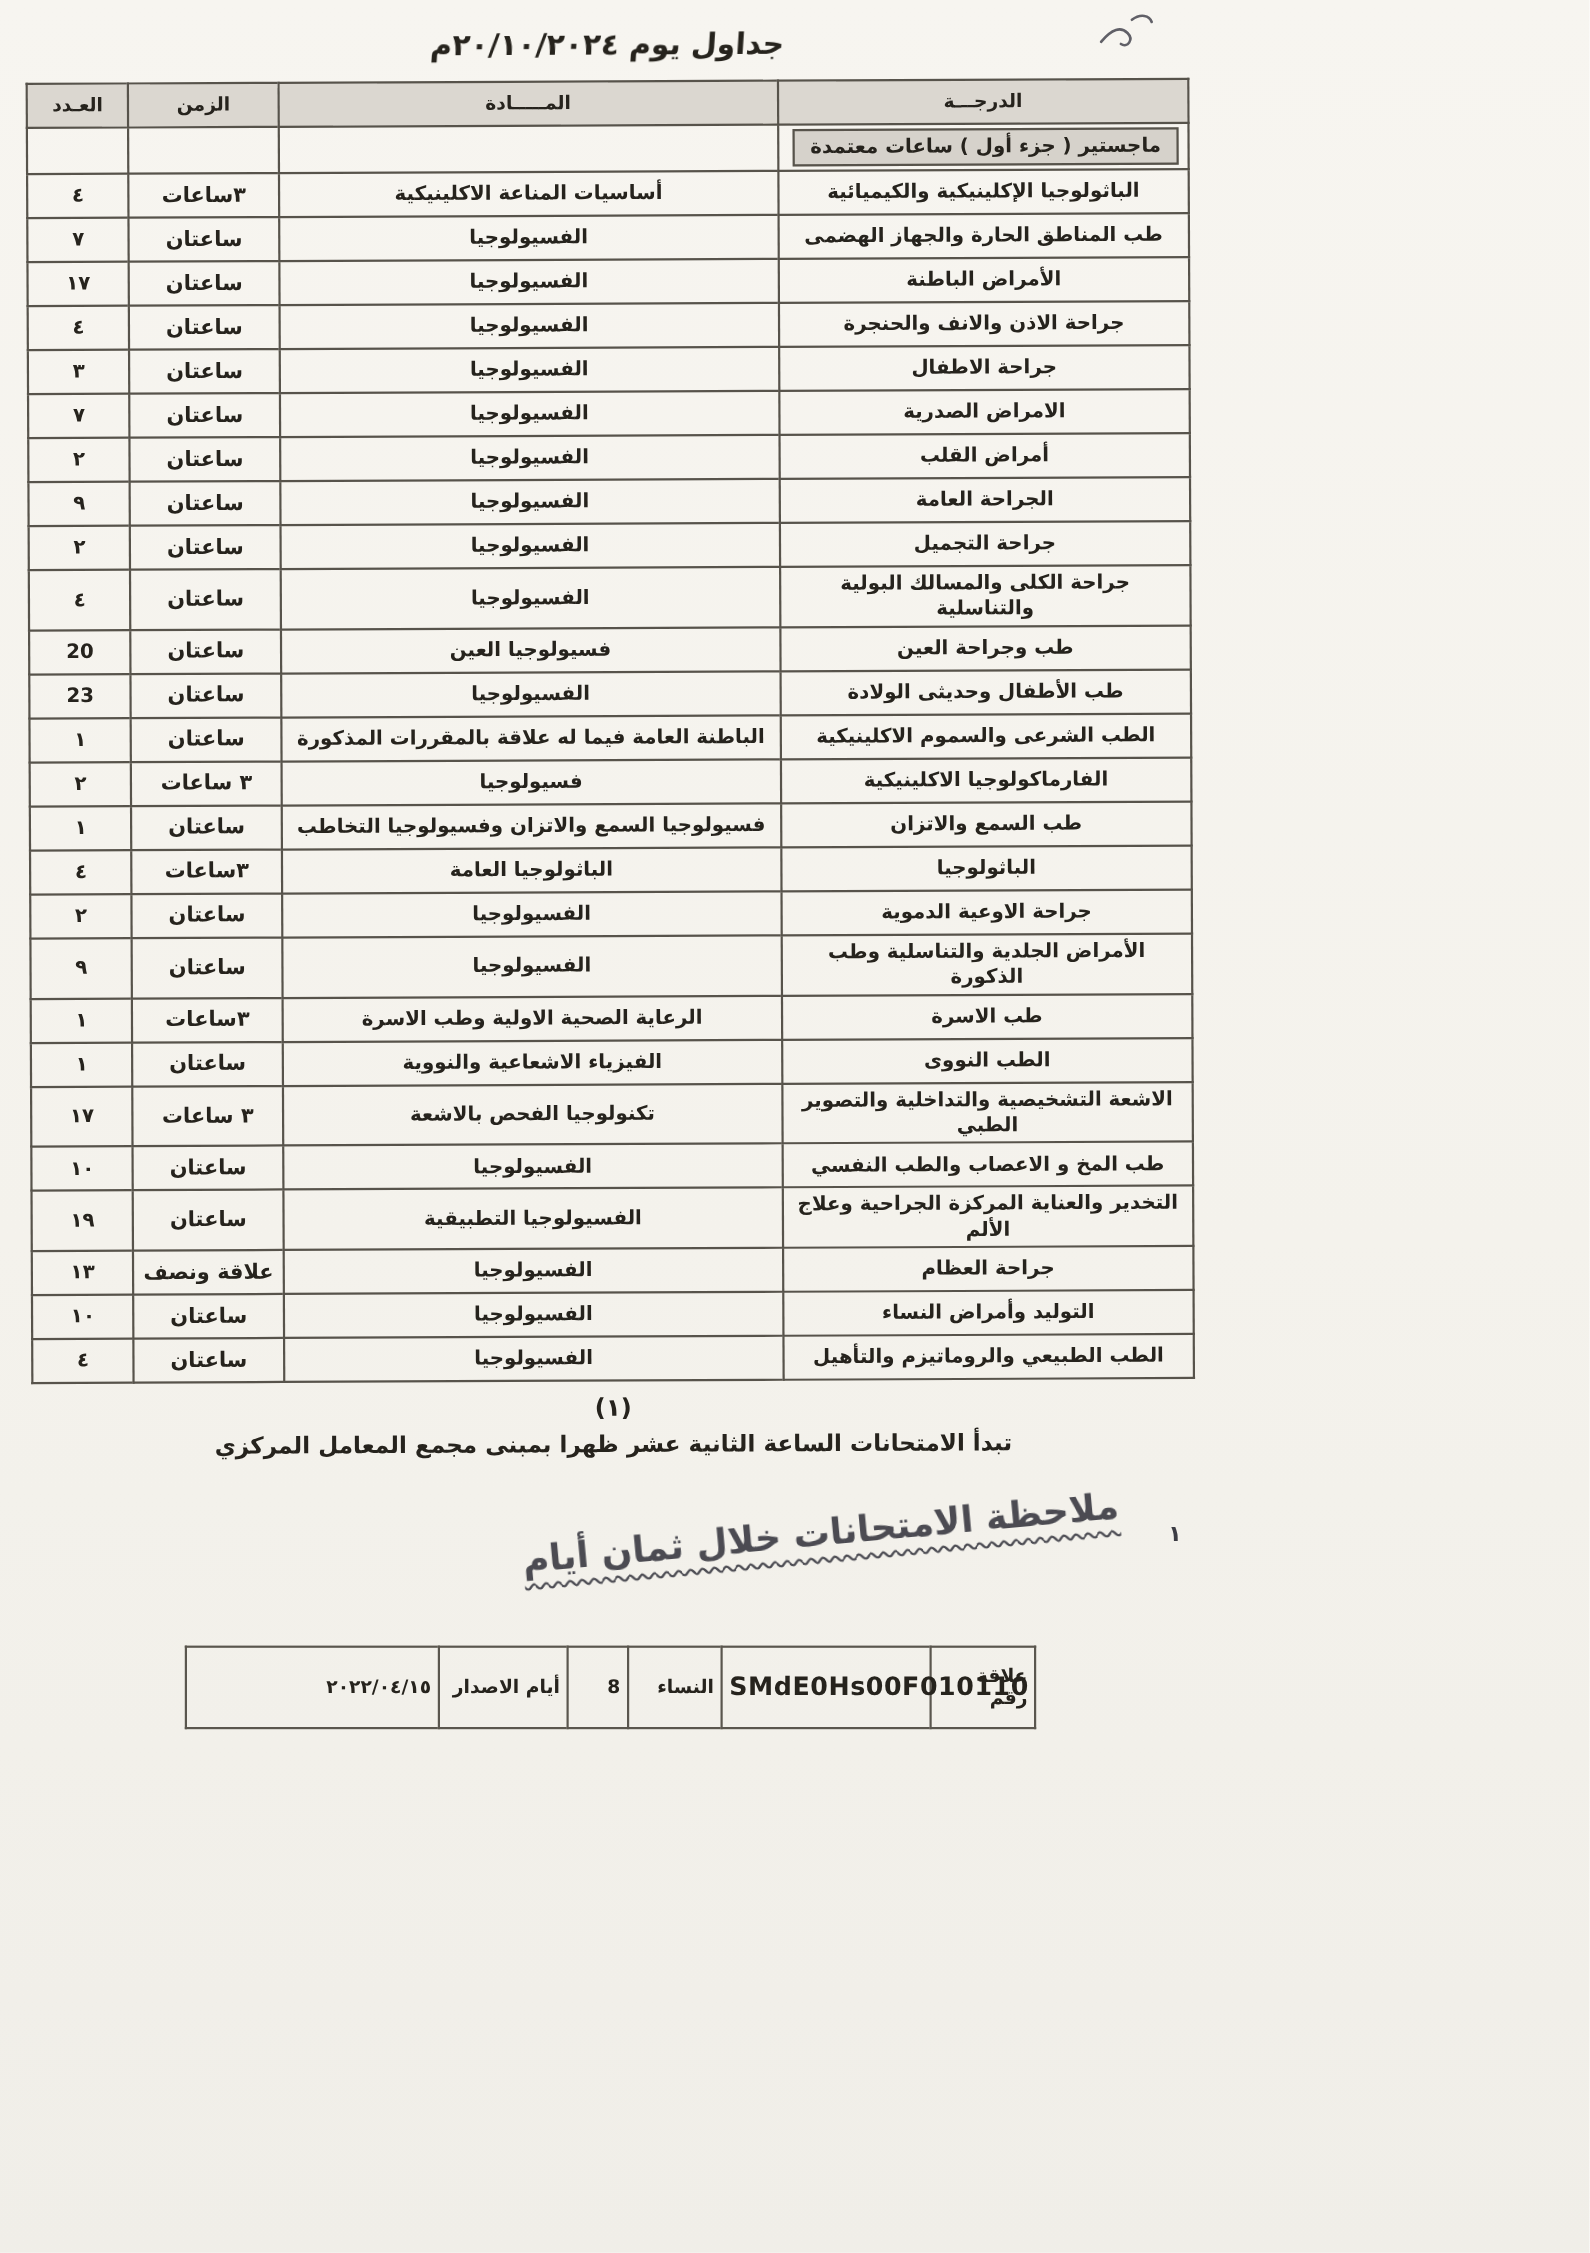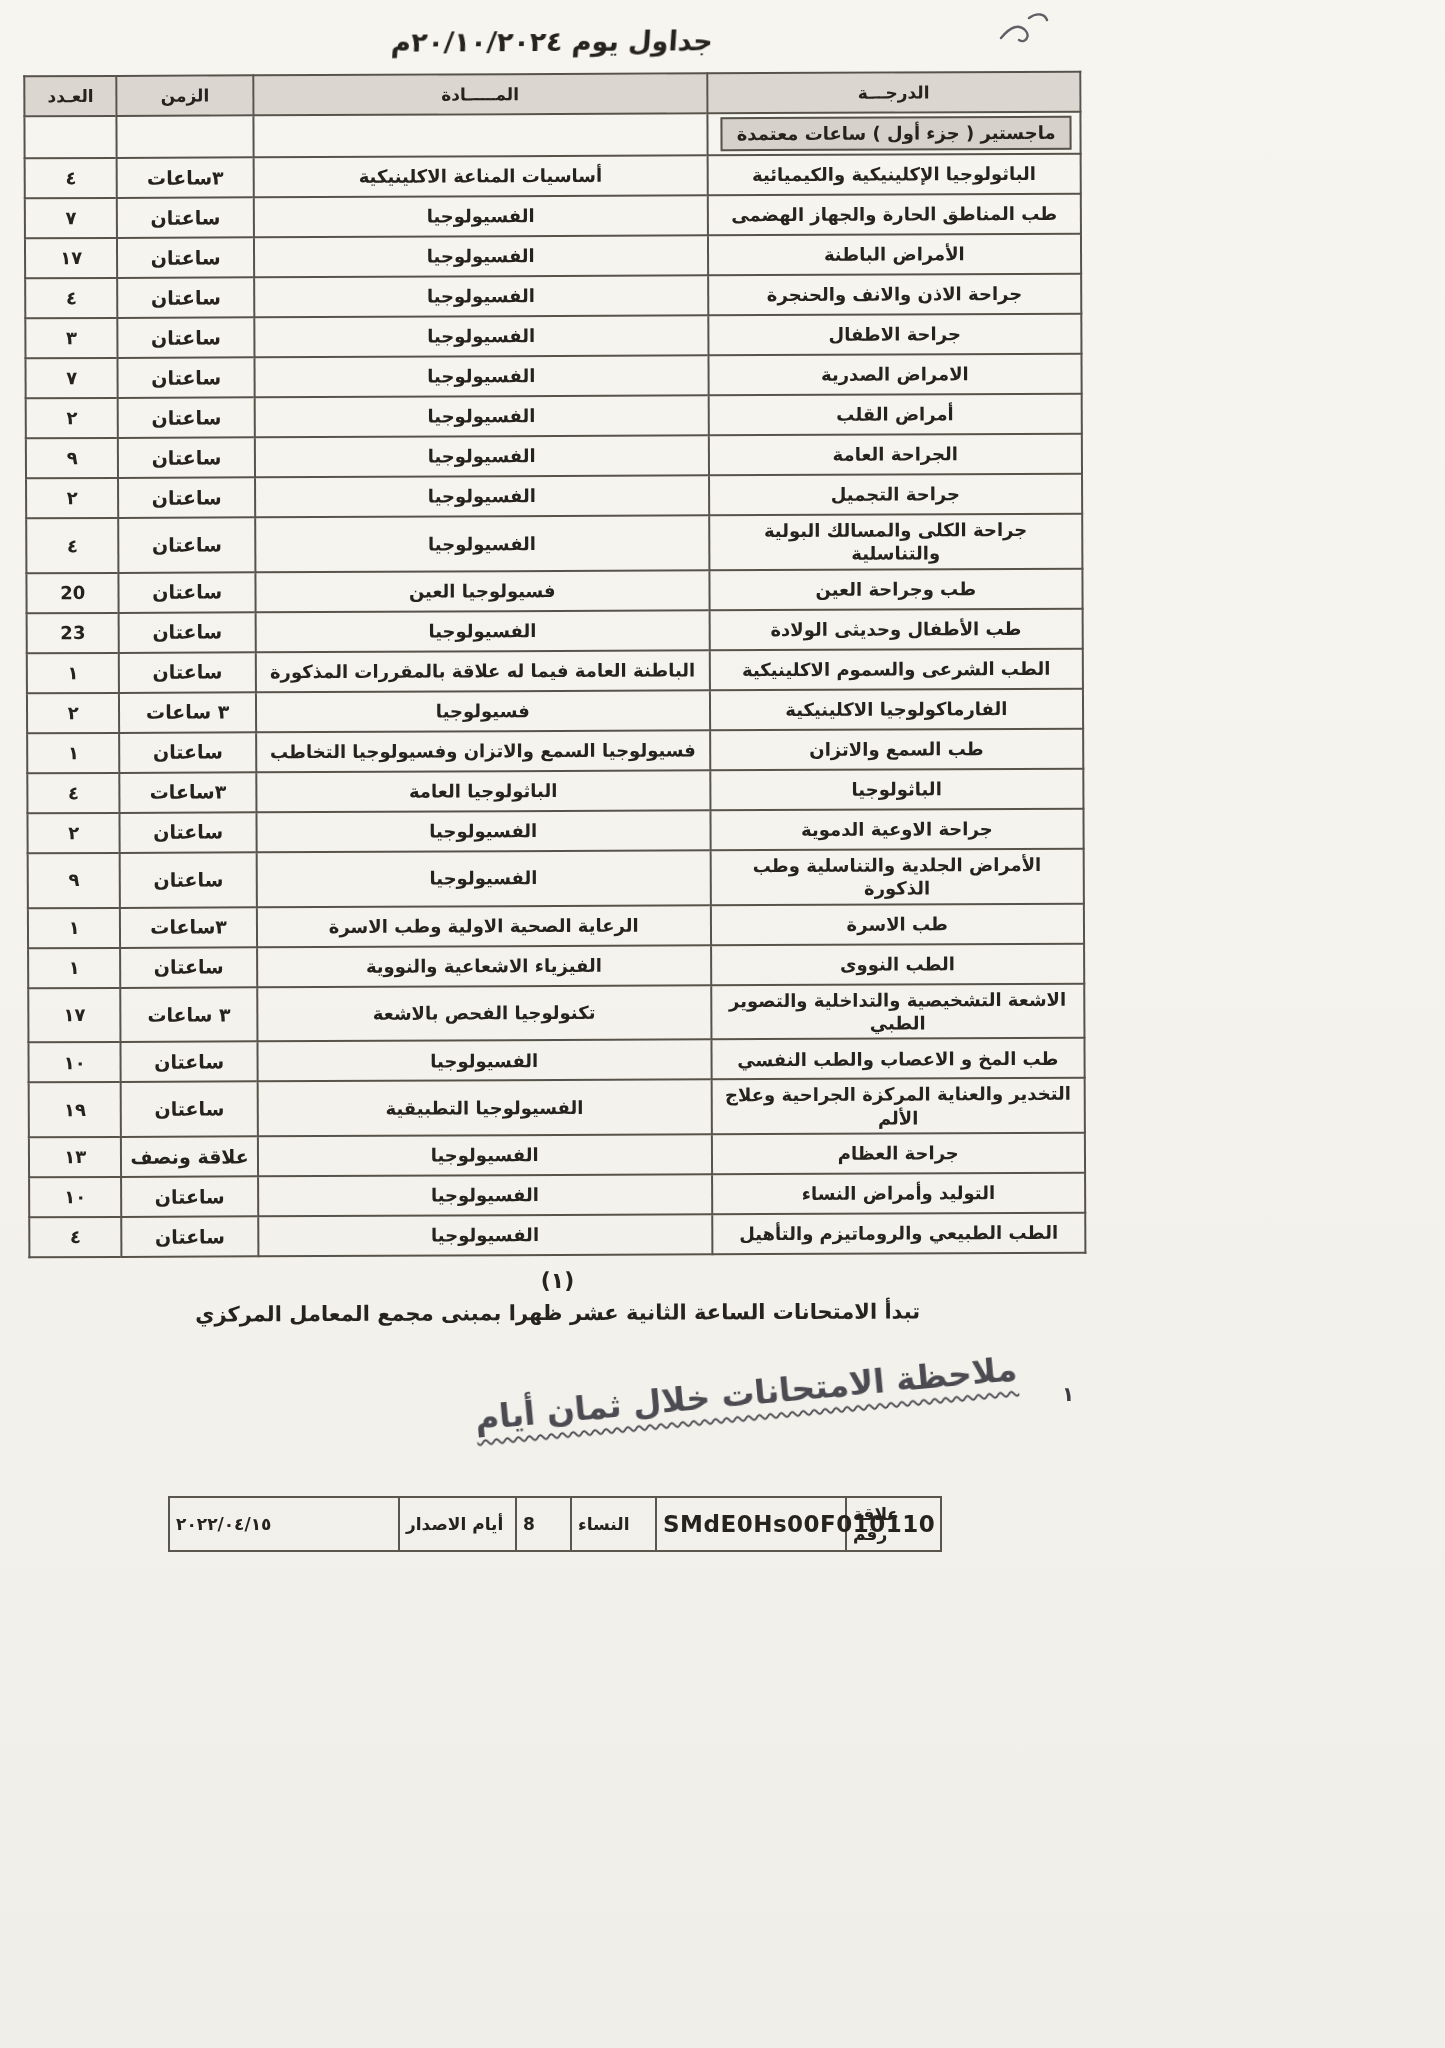--- a/index.html
+++ b/index.html
@@ -51,22 +51,22 @@
   .margin-mark {
     position: absolute; left: 1062px; top: 1382px;
     font-size: 20px; font-weight: bold; color: #3c3c44; filter: blur(0.3px);
   }
   .corner-squiggle { position: absolute; left: 995px; top: 4px; opacity: 0.8; }
   table.footer-table {
     position: absolute; left: 168px; top: 1496px; width: 772px;
     border-collapse: collapse; direction: rtl; table-layout: fixed;
   }
   .footer-table td {
-    border: 2px solid #5a564e; height: 40px; text-align: left;
-    vertical-align: middle; font-size: 17px; font-weight: bold; padding: 6px 6px;
+    border: 2px solid #5a564e; height: 40px; text-align: right;
+    vertical-align: middle; font-size: 17px; font-weight: bold; padding: 16px 6px;
   }
   .footer-table td.latin { font-size: 23px; letter-spacing: 0.5px; direction: ltr; }
 </style>
 </head>
 <body>
 
 <svg class="corner-squiggle" width="60" height="48" viewBox="0 0 60 48">
   <path d="M6 34 C 16 22, 24 20, 30 26 C 36 32, 30 40, 24 36 M 34 14 C 42 8, 50 10, 52 16" stroke="#3c3c46" stroke-width="2.4" fill="none" stroke-linecap="round"></path>
 </svg>
 

